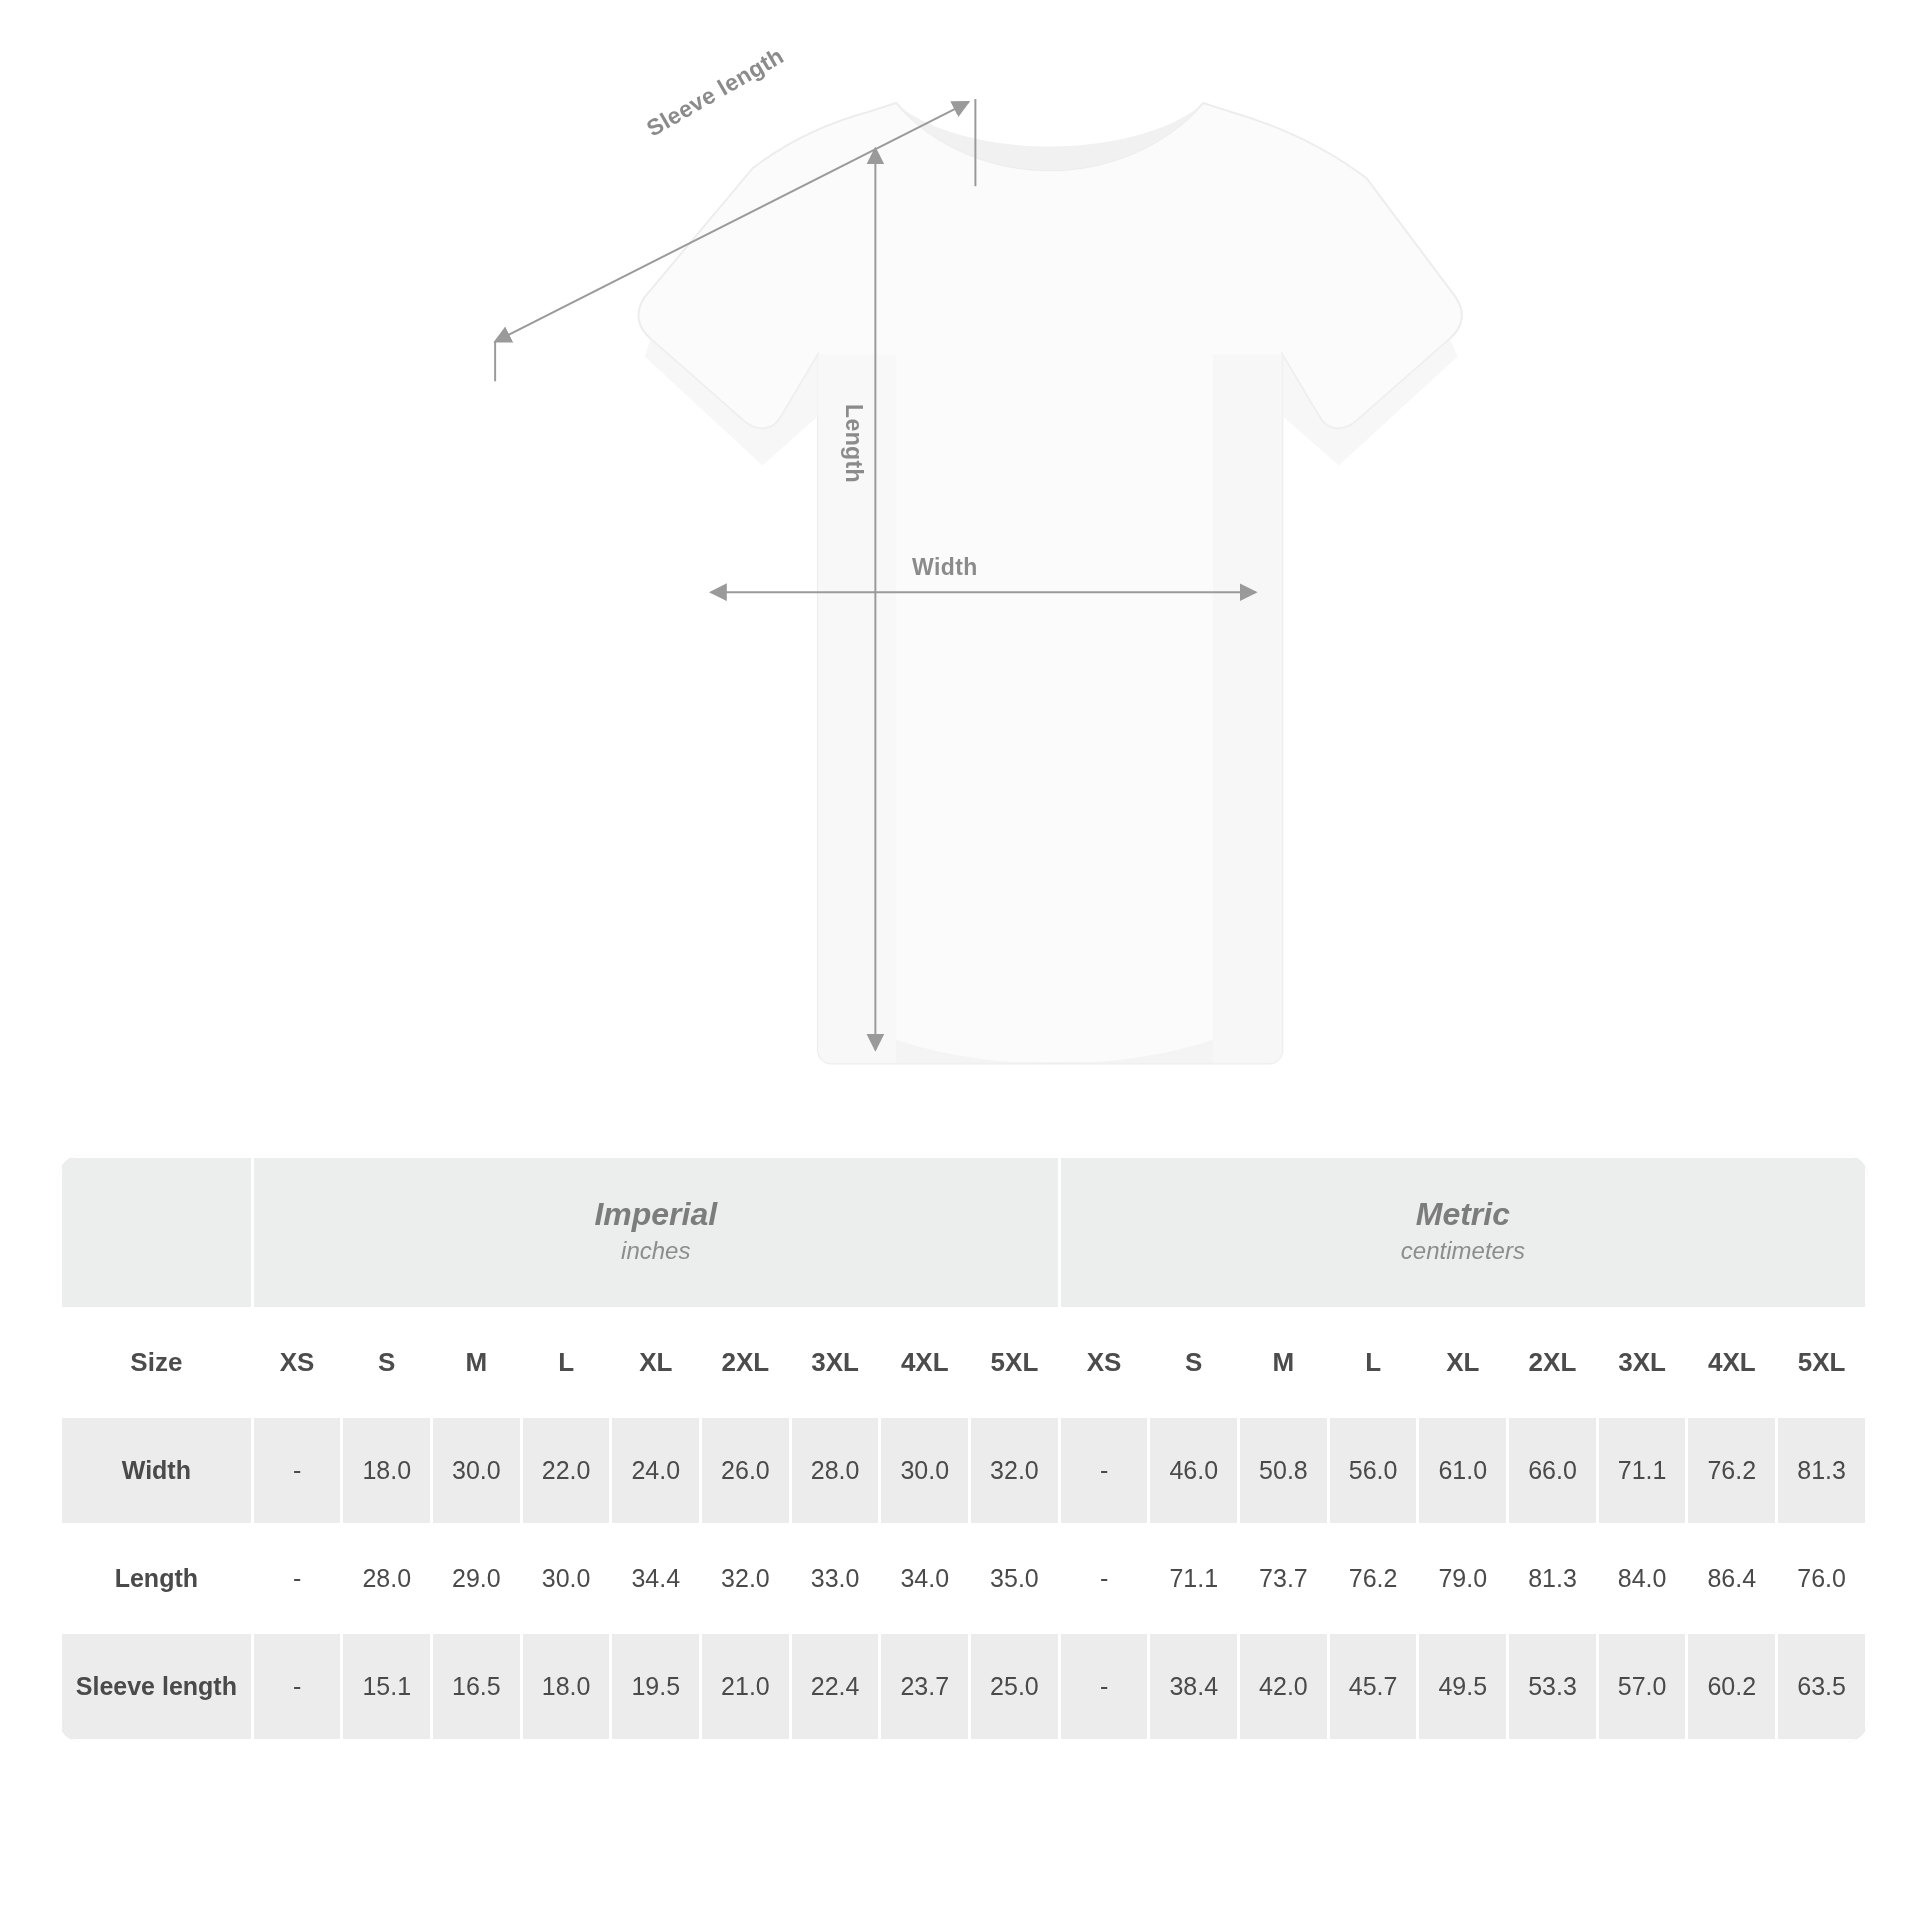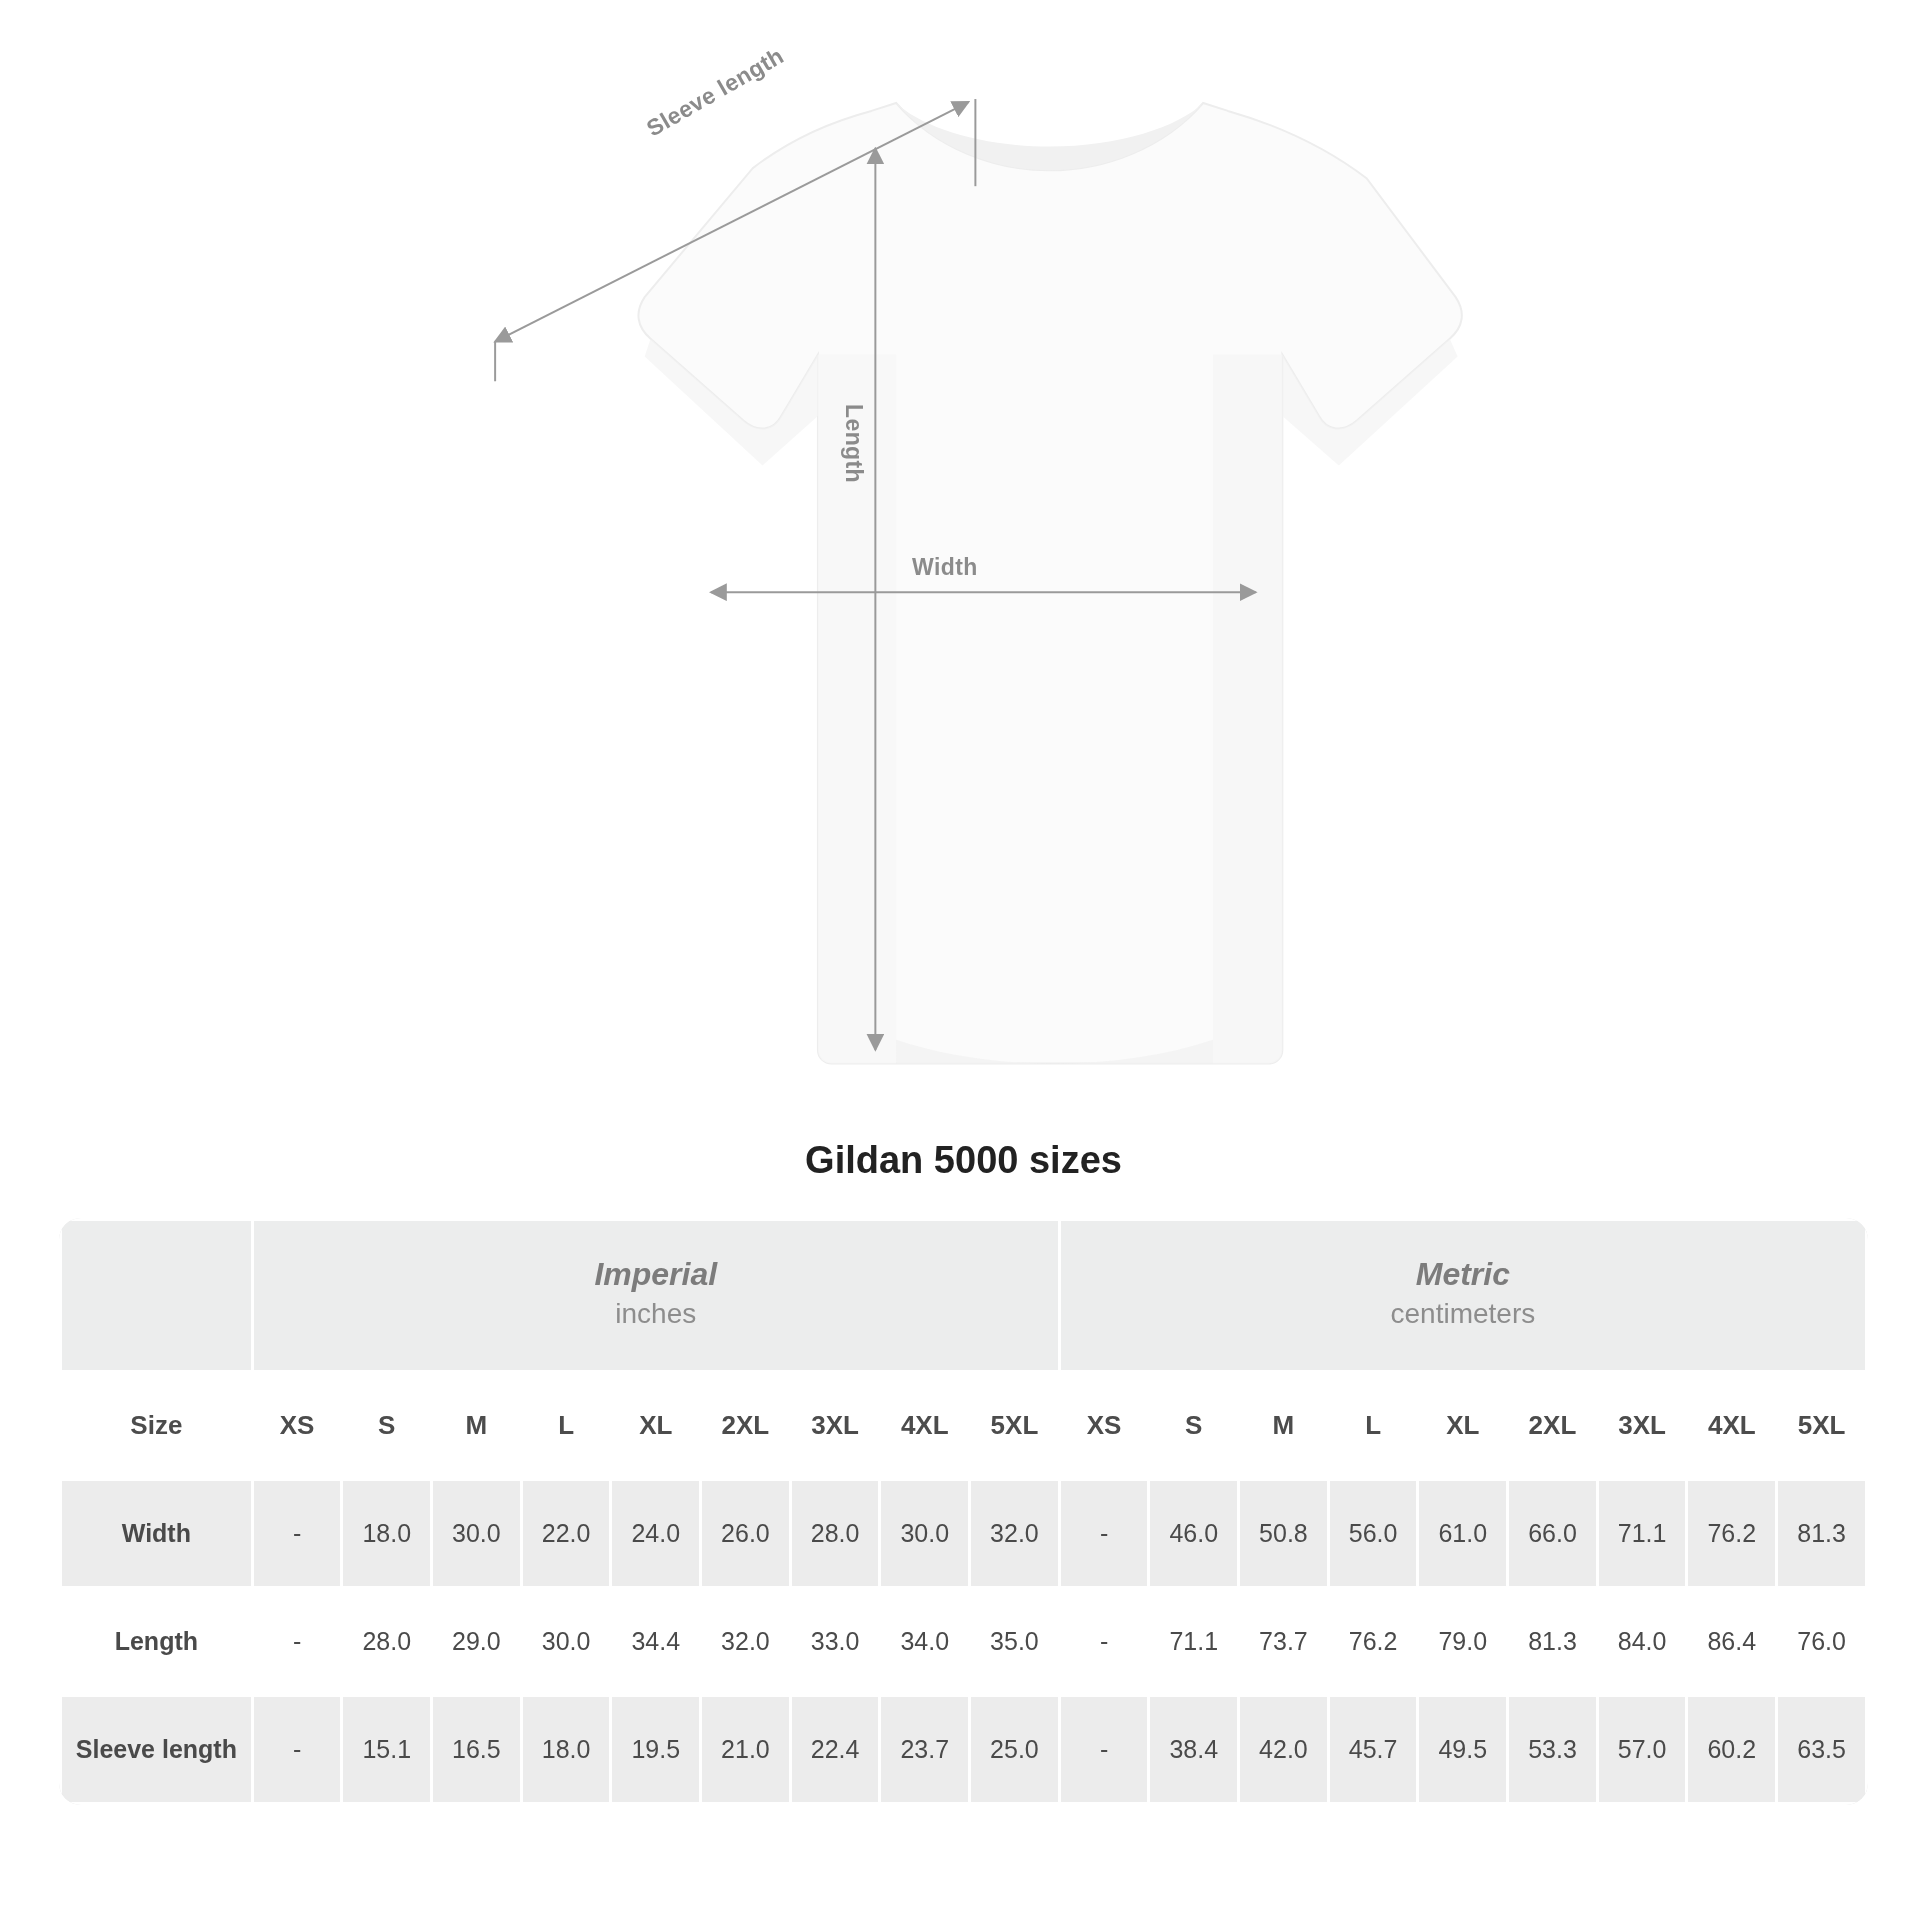--- a/index.html
+++ b/index.html
@@ -99,21 +99,22 @@
     padding: 0;
   }
   .unit-head .unit-name {
     font-size: 32px;
     font-style: italic;
     font-weight: bold;
     color: #7c7c7c;
     line-height: 1.15;
   }
   .unit-head .unit-sub {
-    font-size: 28px;
+    font-size: 24px;
+    font-style: italic;
     color: #8d8d8d;
     line-height: 1.5;
   }
   .corner-cell {
     background: #eceded;
   }
   tr.head-row td {
     background: #ffffff;
     height: 103px;
     font-weight: bold;
@@ -205,21 +206,20 @@
         <line x1="718" y1="598" x2="1268" y2="598" marker-start="url(#arrTail)" marker-end="url(#arrHead)"></line>
       </g>
     </svg>
 
     <div class="dim-label label-sleeve">Sleeve length</div>
     <div class="dim-label label-length">Length</div>
     <div class="dim-label label-width">Width</div>
   </div>
 
   <div class="title-block">
-    <h1 class="chart-title">Gildan 5000 sizes</h1>
   </div>
 
   <div class="table-wrap">
     <table class="size-table">
       <colgroup>
         <col class="col-label">
         <col class="col-val">
           <col class="col-val">
           <col class="col-val">
           <col class="col-val">

